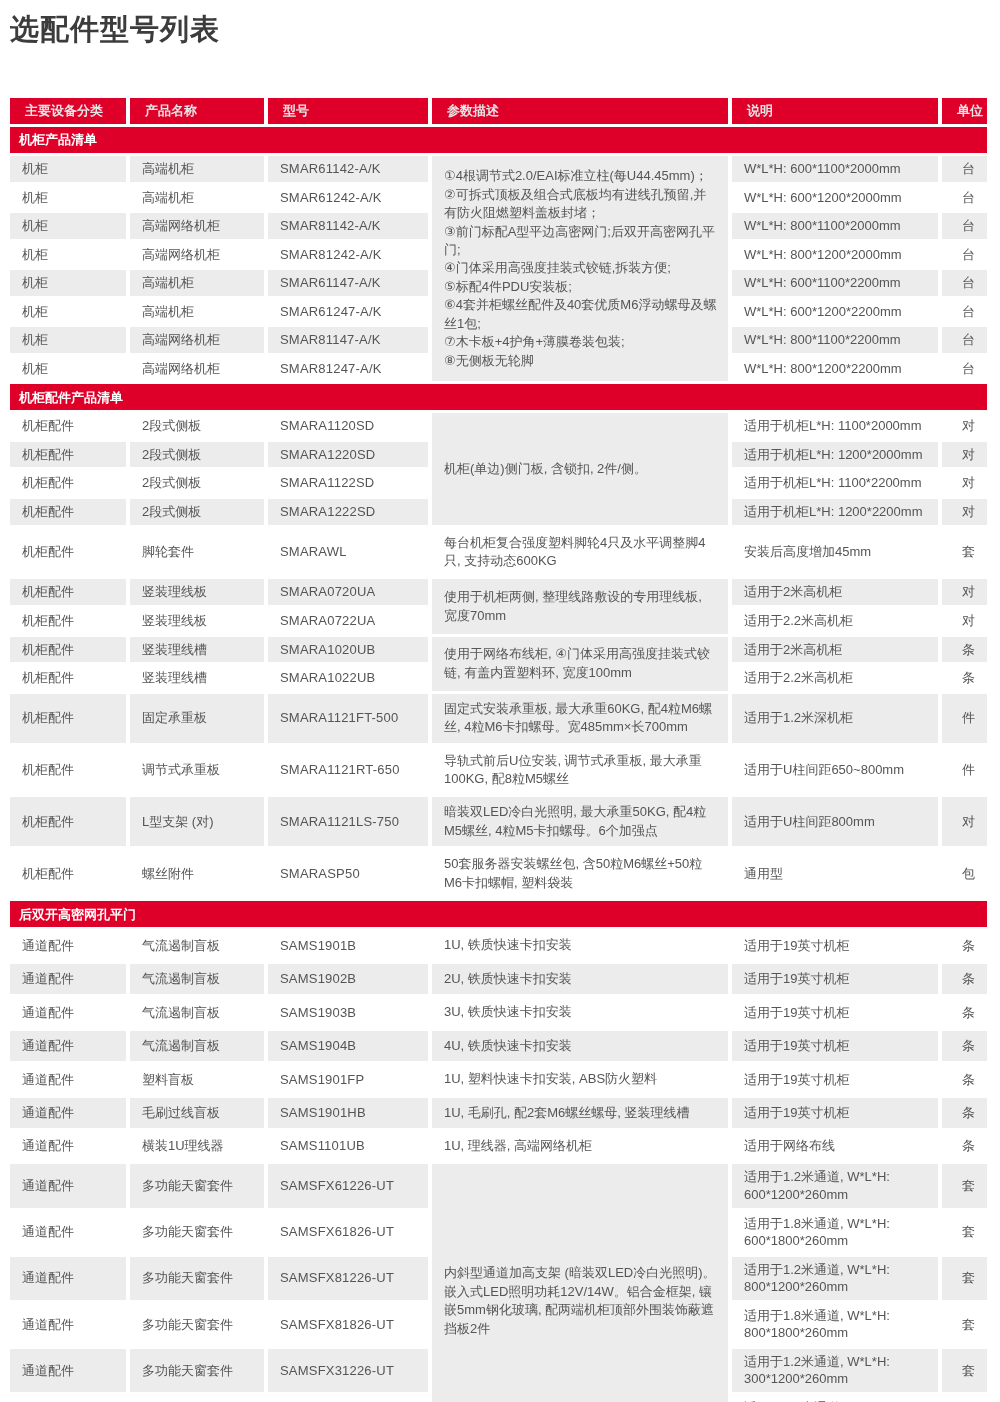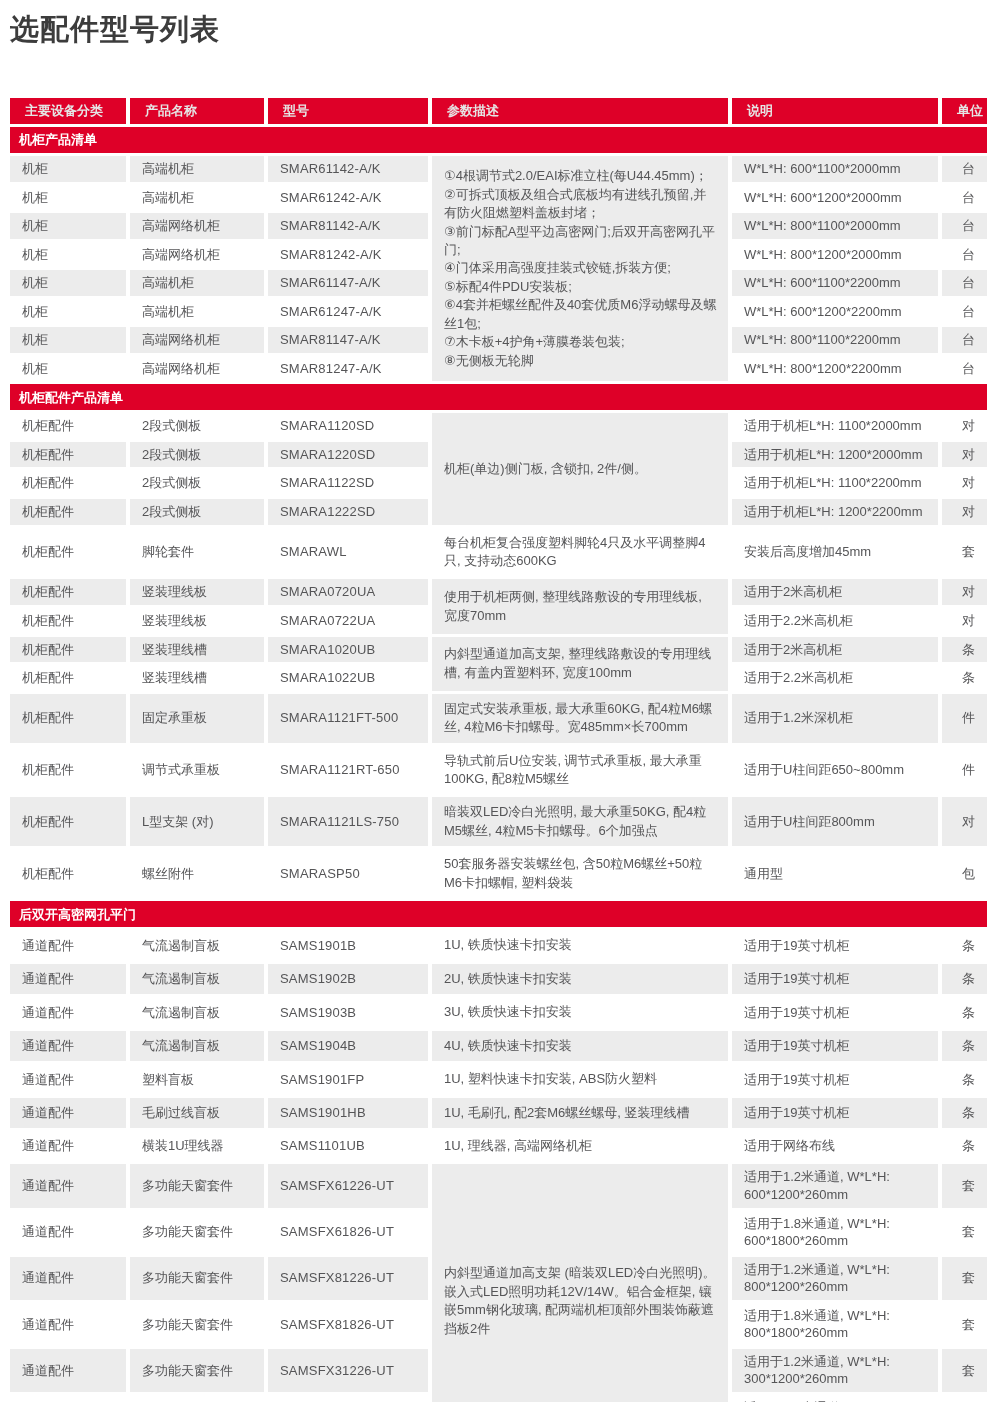--- a/index.html
+++ b/index.html
@@ -207,21 +207,21 @@
         <td class="c-basic c-cat shade-w">机柜配件</td>
         <td class="c-basic c-name shade-w">竖装理线板</td>
         <td class="c-basic c-model shade-w">SMARA0722UA</td>
         <td class="c-basic c-note shade-w">适用于2.2米高机柜</td>
         <td class="c-basic c-unit shade-w">对</td>
       </tr>
       <tr>
         <td class="c-basic c-cat shade-g">机柜配件</td>
         <td class="c-basic c-name shade-g">竖装理线槽</td>
         <td class="c-basic c-model shade-g">SMARA1020UB</td>
-        <td class="c-desc merged" rowspan="2">内斜型通道加高支架, 整理线路敷设的专用理线槽, 有盖内置塑料环, 宽度100mm</td>
+        <td class="c-desc merged" rowspan="2">使用于网络布线柜, ④门体采用高强度挂装式铰链, 有盖内置塑料环, 宽度100mm</td>
         <td class="c-basic c-note shade-g">适用于2米高机柜</td>
         <td class="c-basic c-unit shade-g">条</td>
       </tr>
       <tr>
         <td class="c-basic c-cat shade-w">机柜配件</td>
         <td class="c-basic c-name shade-w">竖装理线槽</td>
         <td class="c-basic c-model shade-w">SMARA1022UB</td>
         <td class="c-basic c-note shade-w">适用于2.2米高机柜</td>
         <td class="c-basic c-unit shade-w">条</td>
       </tr>

